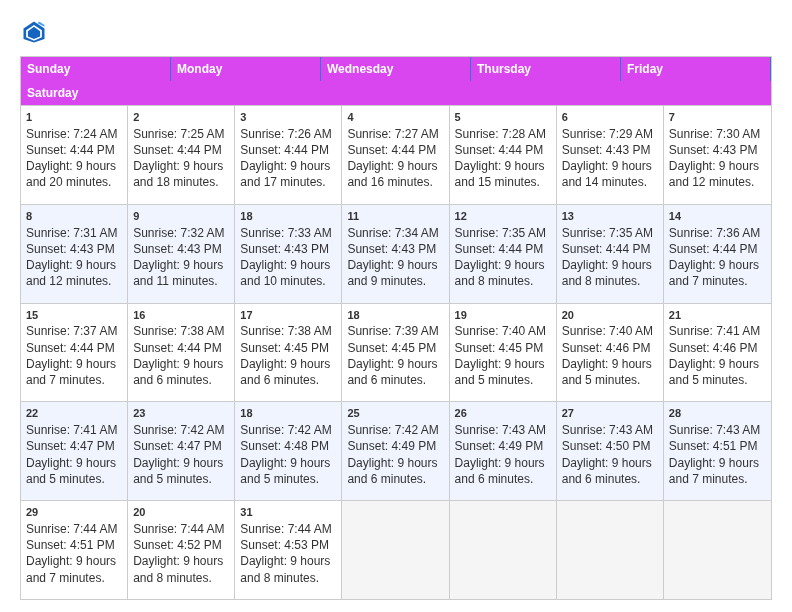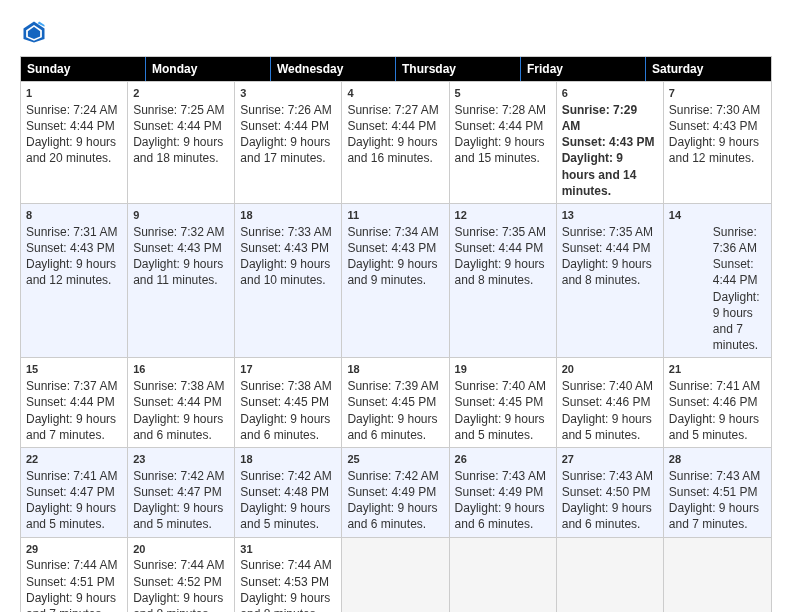--- a/index.html
+++ b/index.html
@@ -54,22 +54,22 @@
       color: #555;
     }
     .calendar {
       flex: 1;
       display: flex;
       flex-direction: column;
       border: 1px solid #ccc;
     }
     .cal-header {
       display: grid;
-      grid-template-columns: repeat(6, 1fr);
-      background: #000000;
+      grid-template-columns: repeat(5, 1fr);
+      background: #d946ef;
     }
     .cal-header-cell {
       color: #fff;
       font-size: 12px;
       font-weight: bold;
       padding: 5px 6px;
       text-align: left;
       border-right: 1px solid #2979d6;
     }
     .cal-header-cell:last-child { border-right: none; }
@@ -170,21 +170,21 @@
 Daylight: 9 hours and 16 minutes.</div>
           </div>
           <div class="cal-cell">
             <div class="day-num">5</div>
             <div class="info" style="white-space: pre-wrap;">Sunrise: 7:28 AM
 Sunset: 4:44 PM
 Daylight: 9 hours and 15 minutes.</div>
           </div>
           <div class="cal-cell">
             <div class="day-num">6</div>
-            <div class="info" style="white-space: pre-wrap; font-weight: bold;">Sunrise: 7:29 AM
+            <div class="info" style="white-space: pre-wrap;">Sunrise: 7:29 AM
 Sunset: 4:43 PM
 Daylight: 9 hours and 14 minutes.</div>
           </div>
           <div class="cal-cell">
             <div class="day-num">7</div>
             <div class="info" style="white-space: pre-wrap;">Sunrise: 7:30 AM
 Sunset: 4:43 PM
 Daylight: 9 hours and 12 minutes.</div>
           </div>
         </div>
@@ -220,21 +220,21 @@
 Daylight: 9 hours and 8 minutes.</div>
           </div>
           <div class="cal-cell">
             <div class="day-num">13</div>
             <div class="info" style="white-space: pre-wrap;">Sunrise: 7:35 AM
 Sunset: 4:44 PM
 Daylight: 9 hours and 8 minutes.</div>
           </div>
           <div class="cal-cell">
             <div class="day-num">14</div>
-            <div class="info" style="white-space: pre-wrap; margin-left: 44px;">Sunrise: 7:36 AM
+            <div class="info" style="white-space: pre-wrap;">Sunrise: 7:36 AM
 Sunset: 4:44 PM
 Daylight: 9 hours and 7 minutes.</div>
           </div>
         </div>
         <div class="cal-row">
           <div class="cal-cell">
             <div class="day-num">15</div>
             <div class="info" style="white-space: pre-wrap;">Sunrise: 7:37 AM
 Sunset: 4:44 PM
 Daylight: 9 hours and 7 minutes.</div>

